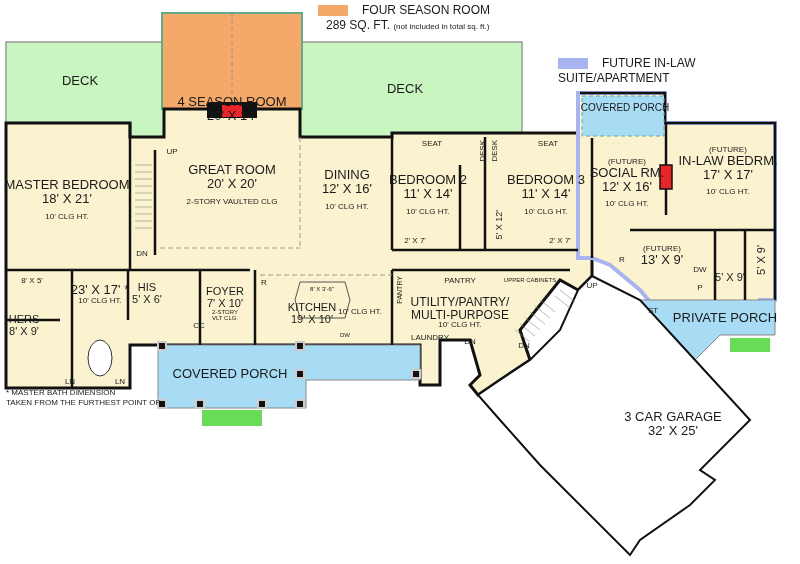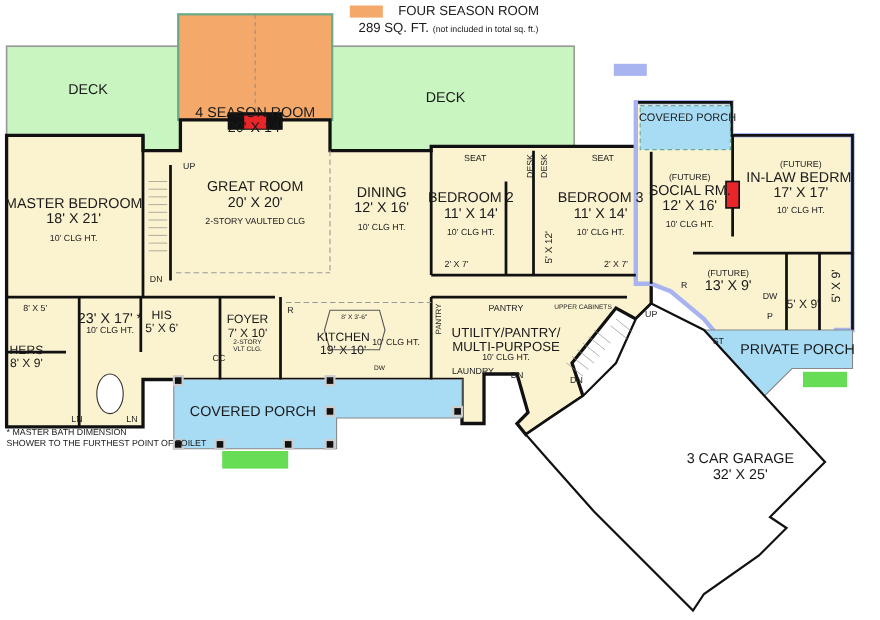--- a/index.html
+++ b/index.html
@@ -112,21 +112,21 @@
   <ellipse cx="100" cy="358" rx="12" ry="18" fill="#fff" stroke="#333"></ellipse>
 
   <path d="M300 282 L345 282 L350 300 L345 318 L300 318 L295 300 Z" fill="#fbf3d0" stroke="#555"></path>
 </svg>
 
 <div class="legend" style="left:318px;top:3px;">
   <div><span class="sw" style="background:#f4a96a;"></span><span>FOUR SEASON ROOM</span></div>
   <div style="padding-left:8px;"><span>289 SQ. FT.</span> <span class="note">(not included in total sq. ft.)</span></div>
 </div>
 <div class="legend" style="left:558px;top:56px;">
-  <div><span class="sw" style="background:#a8b4f0;"></span></div>
+  <div><span class="sw" style="background:#a8b4f0;"></span><span>FUTURE IN-LAW SUITE/APARTMENT</span></div>
 </div>
 
 <div class="lbl room" style="left:80px;top:74px;">DECK</div>
 <div class="lbl room" style="left:405px;top:82px;">DECK</div>
 
 <div class="lbl room" style="left:232px;top:47px;margin-top:48px;">
   <div>4 SEASON ROOM</div>
   <div>20' X 14'</div>
 </div>
 
@@ -248,14 +248,14 @@
 </div>
 
 <div class="lbl small" style="left:172px;top:148px;">UP</div>
 <div class="lbl small" style="left:142px;top:250px;">DN</div>
 <div class="lbl small" style="left:592px;top:282px;">UP</div>
 <div class="lbl small" style="left:470px;top:338px;">DN</div>
 <div class="lbl small" style="left:524px;top:342px;">DN</div>
 
 <div class="footnote">
   <div>* MASTER BATH DIMENSION</div>
-  <div>SHOWER TO THE FURTHEST POINT OF TOILET</div>
+  <div>TAKEN FROM THE FURTHEST POINT OF</div>
 </div>
 
 </body></html>

